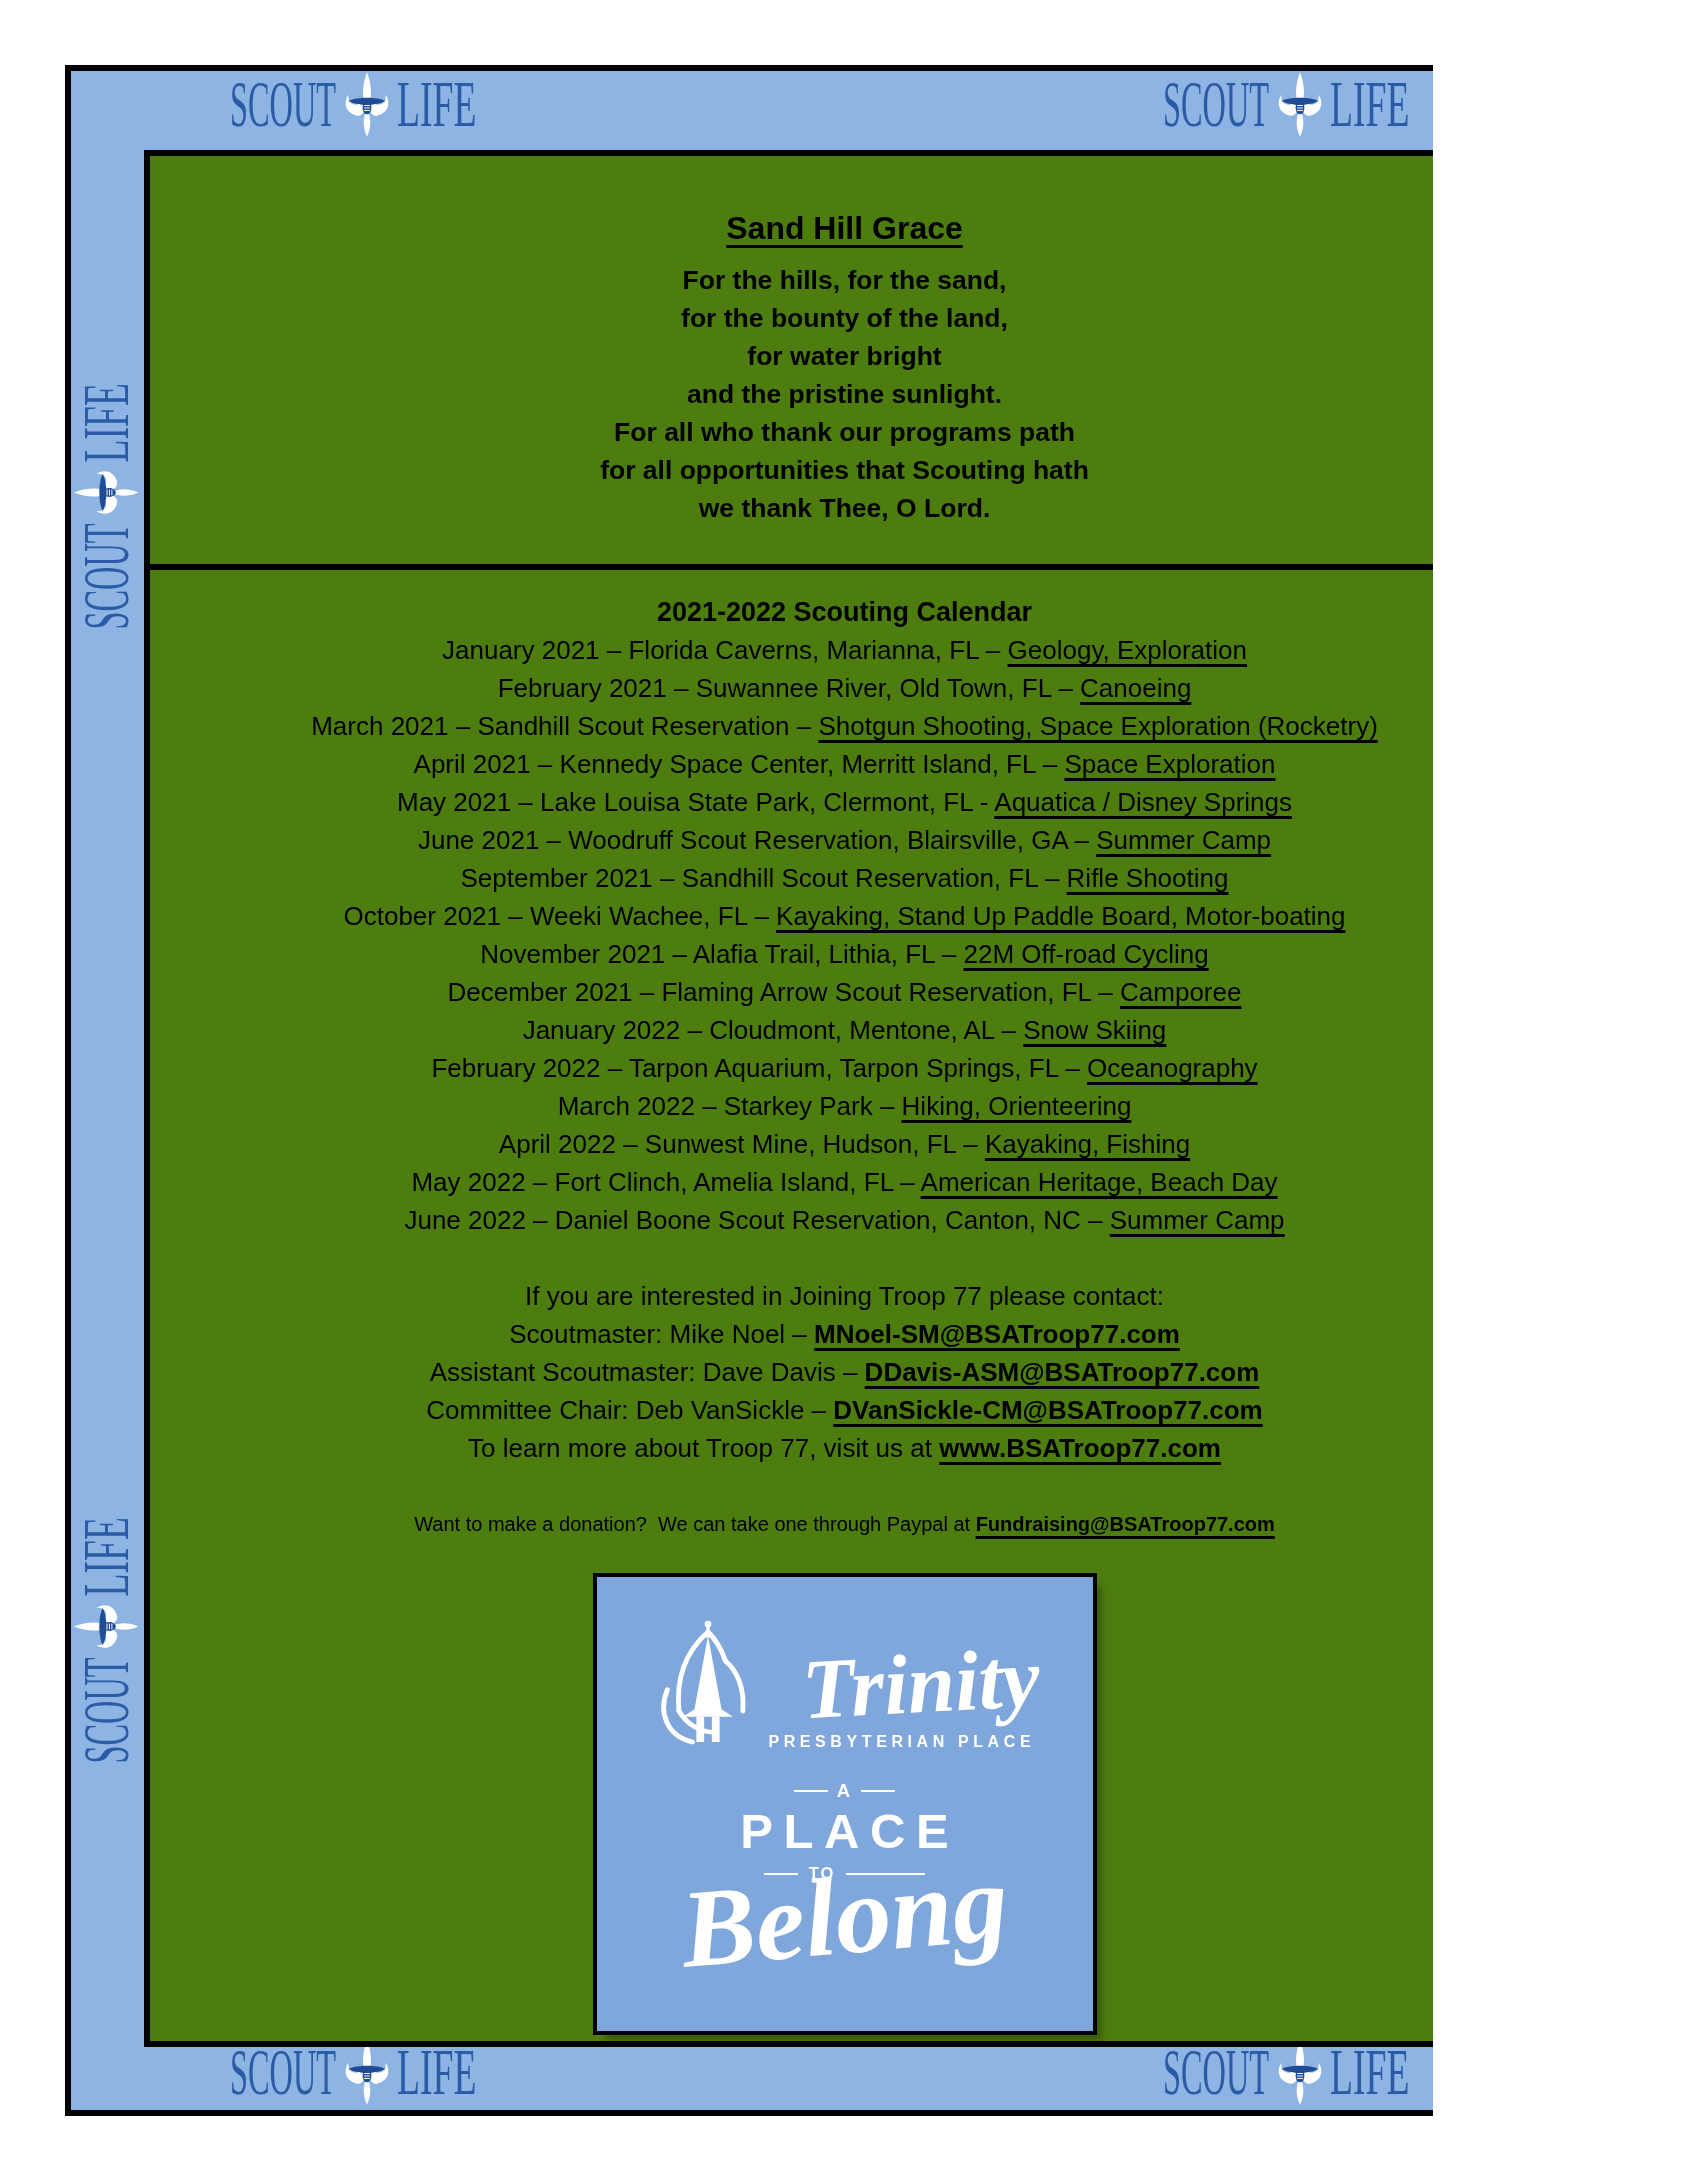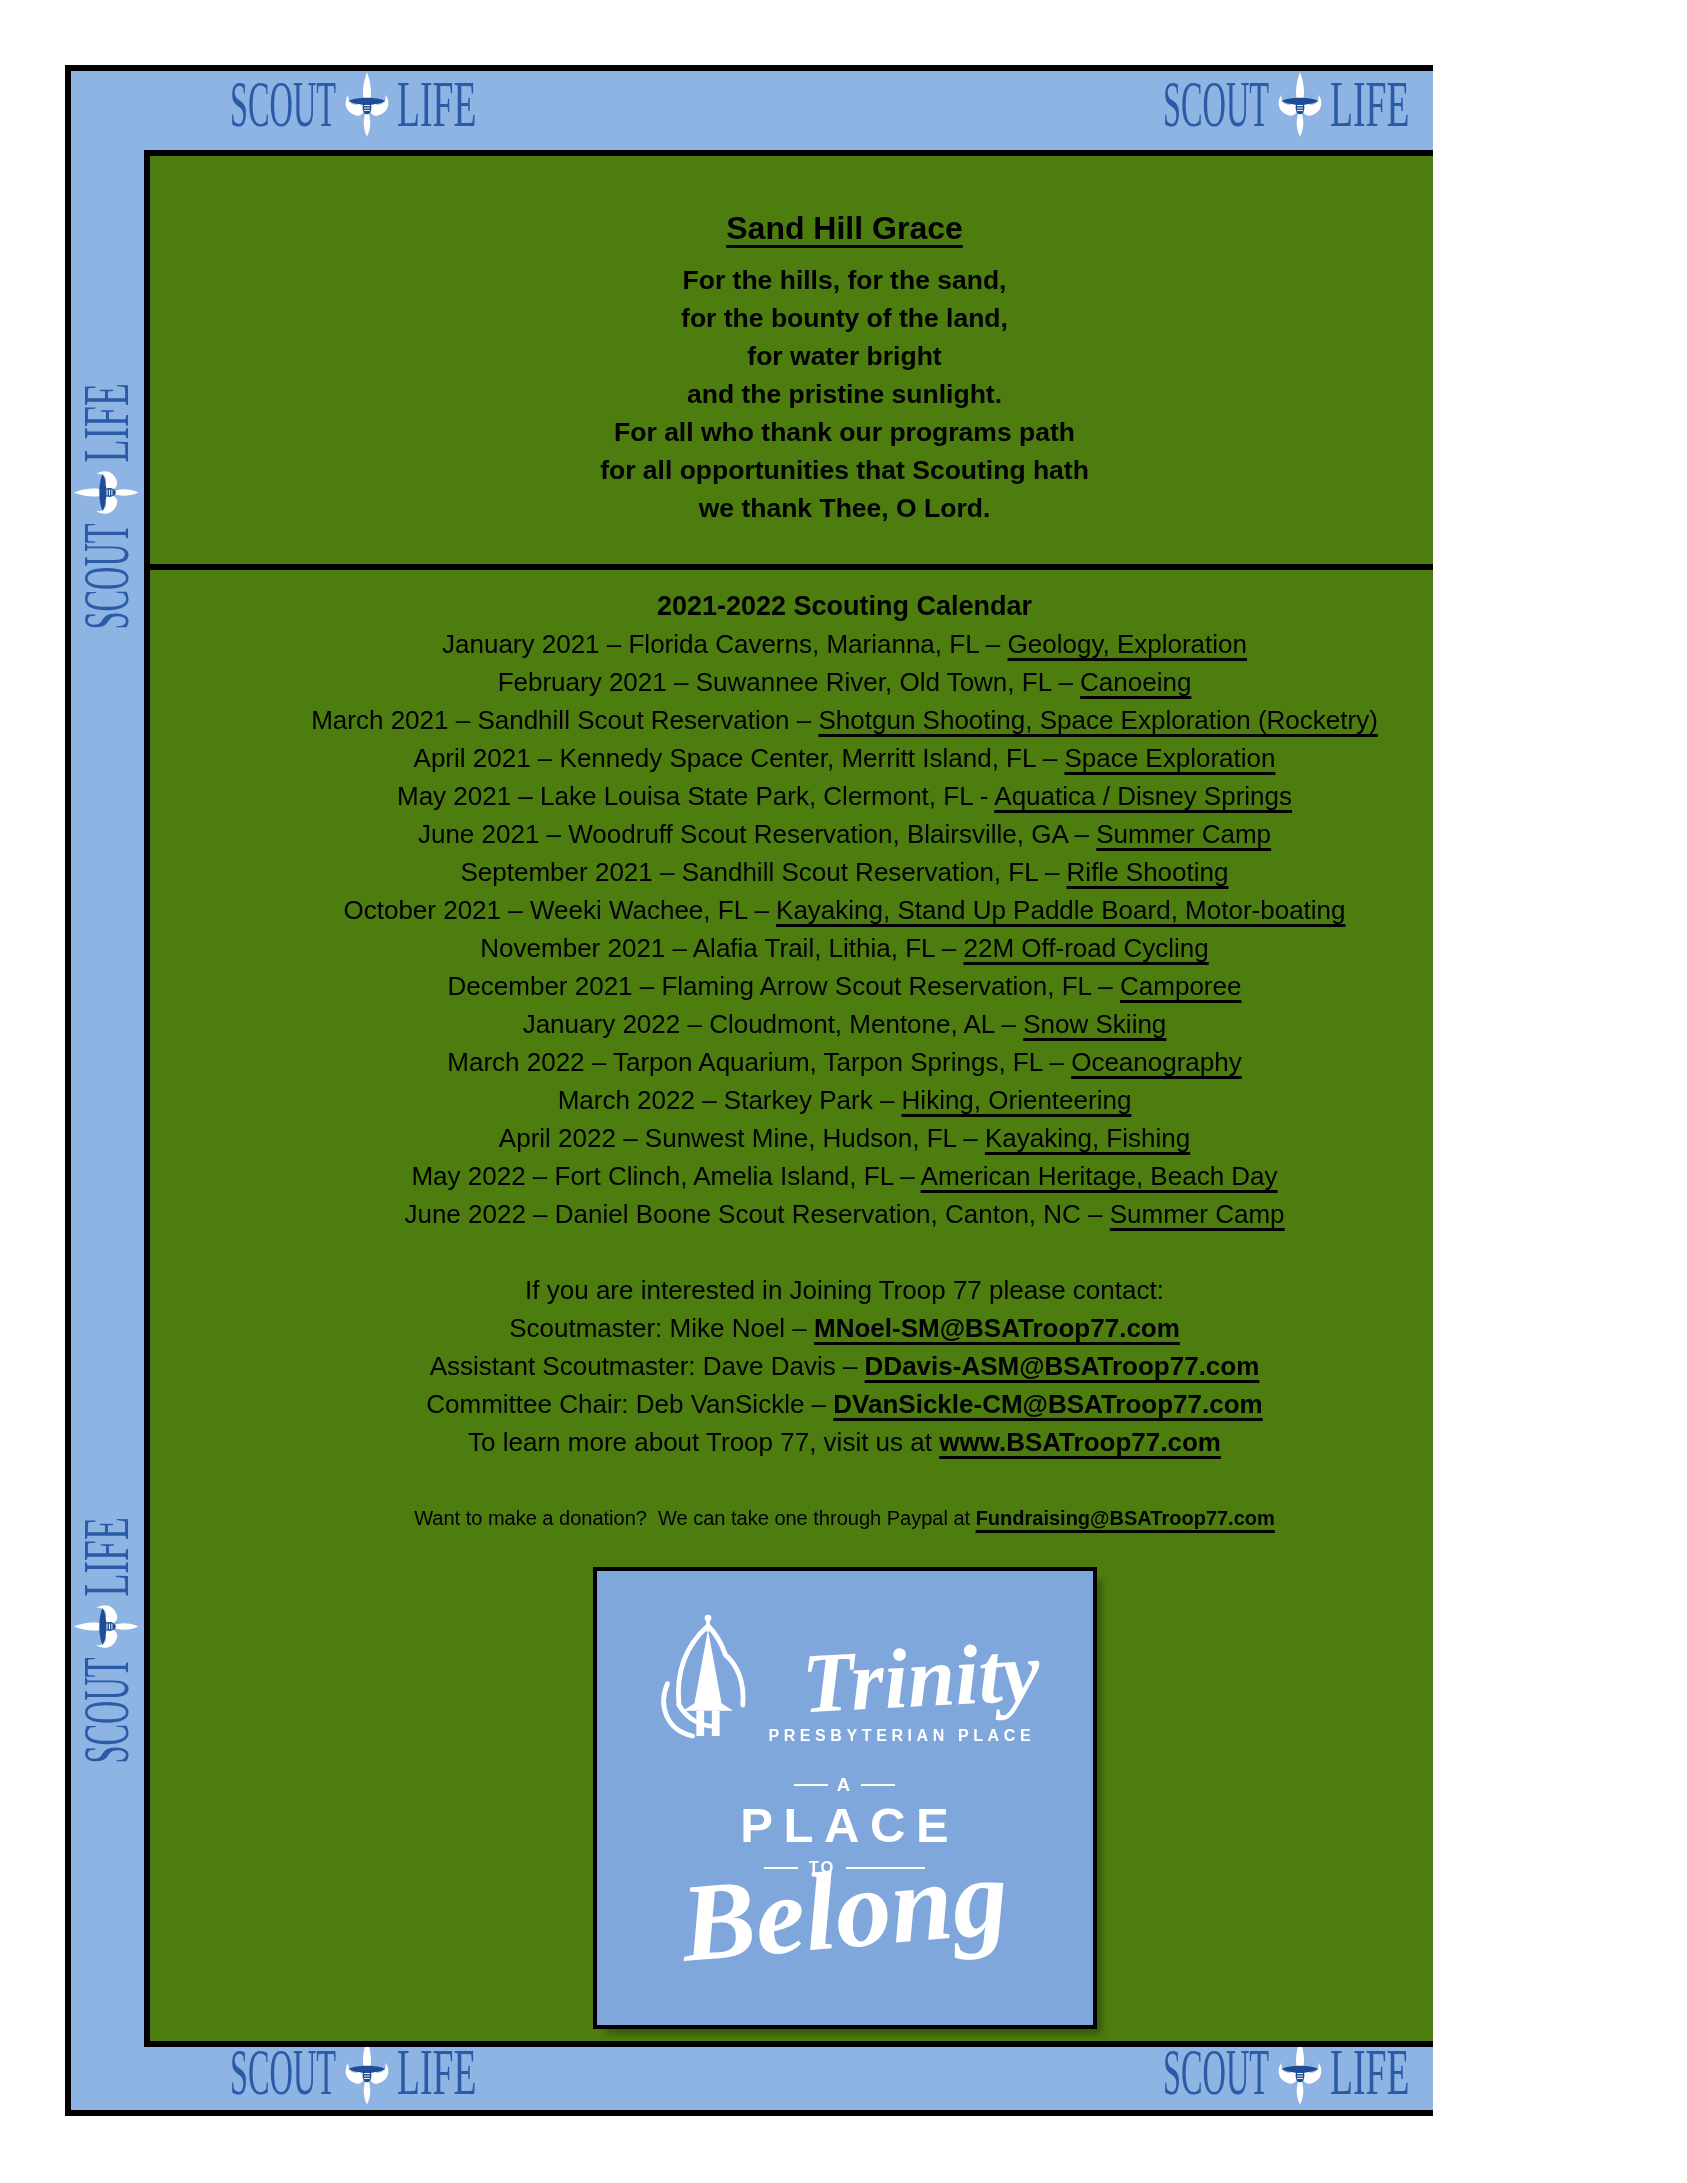--- a/index.html
+++ b/index.html
@@ -30,21 +30,21 @@
   .sl.v-right{transform:rotate(90deg);}
 
   
   .grace{border-bottom:6px solid #000;padding:48px 13.2px 37px 13.2px;}
   .grace-title{font-size:32px;font-weight:bold;line-height:48px;
                text-decoration:underline;text-decoration-thickness:3.3px;text-underline-offset:6px;
                margin-bottom:9.3px;}
   .grace-line{font-size:26.5px;font-weight:bold;line-height:38px;}
 
   
-  .cal{padding-top:17px;}
+  .cal{padding-top:23px;}
   .cal-heading{font-size:27px;font-weight:bold;line-height:38px;}
   .cal-line{font-size:26px;line-height:38px;}
   .act{text-decoration:underline;text-decoration-thickness:2.6px;text-underline-offset:5.3px;}
   .blink{font-weight:bold;text-decoration:underline;text-decoration-thickness:2.6px;text-underline-offset:5.3px;color:#000;}
 
   
   .contact{margin-top:38px;}
   .c-line{font-size:26px;line-height:38px;}
   .donate{margin-top:38px;font-size:20px;line-height:38px;}
 
@@ -198,21 +198,21 @@
       <div class="cal-line"><span>February 2021 – Suwannee River, Old Town, FL – </span><span class="act">Canoeing</span></div>
       <div class="cal-line"><span>March 2021 – Sandhill Scout Reservation – </span><span class="act">Shotgun Shooting, Space Exploration (Rocketry)</span></div>
       <div class="cal-line"><span>April 2021 – Kennedy Space Center, Merritt Island, FL – </span><span class="act">Space Exploration</span></div>
       <div class="cal-line"><span>May 2021 – Lake Louisa State Park, Clermont, FL - </span><span class="act">Aquatica / Disney Springs</span></div>
       <div class="cal-line"><span>June 2021 – Woodruff Scout Reservation, Blairsville, GA – </span><span class="act">Summer Camp</span></div>
       <div class="cal-line"><span>September 2021 – Sandhill Scout Reservation, FL – </span><span class="act">Rifle Shooting</span></div>
       <div class="cal-line"><span>October 2021 – Weeki Wachee, FL – </span><span class="act">Kayaking, Stand Up Paddle Board, Motor-boating</span></div>
       <div class="cal-line"><span>November 2021 – Alafia Trail, Lithia, FL – </span><span class="act">22M Off-road Cycling</span></div>
       <div class="cal-line"><span>December 2021 – Flaming Arrow Scout Reservation, FL – </span><span class="act">Camporee</span></div>
       <div class="cal-line"><span>January 2022 – Cloudmont, Mentone, AL – </span><span class="act">Snow Skiing</span></div>
-      <div class="cal-line"><span>March 2022 – Tarpon Aquarium, Tarpon Springs, FL – </span><span class="act">Oceanography</span></div>
+      <div class="cal-line"><span>February 2022 – Tarpon Aquarium, Tarpon Springs, FL – </span><span class="act">Oceanography</span></div>
       <div class="cal-line"><span>March 2022 – Starkey Park – </span><span class="act">Hiking, Orienteering</span></div>
       <div class="cal-line"><span>April 2022 – Sunwest Mine, Hudson, FL – </span><span class="act">Kayaking, Fishing</span></div>
       <div class="cal-line"><span>May 2022 – Fort Clinch, Amelia Island, FL – </span><span class="act">American Heritage, Beach Day</span></div>
       <div class="cal-line"><span>June 2022 – Daniel Boone Scout Reservation, Canton, NC – </span><span class="act">Summer Camp</span></div>
     </div>
 
     <div class="contact">
       <div class="c-line">If you are interested in Joining Troop 77 please contact:</div>
       <div class="c-line"><span>Scoutmaster: Mike Noel – </span><span class="blink">MNoel-SM@BSATroop77.com</span></div>
       <div class="c-line"><span>Assistant Scoutmaster: Dave Davis – </span><span class="blink">DDavis-ASM@BSATroop77.com</span></div>

